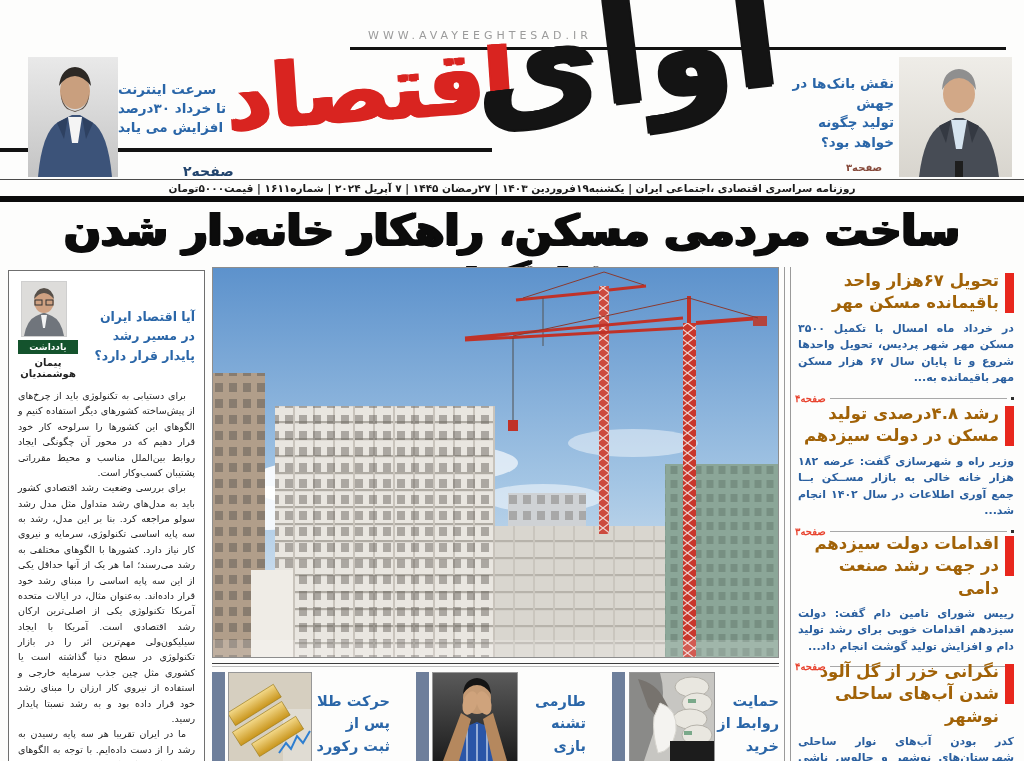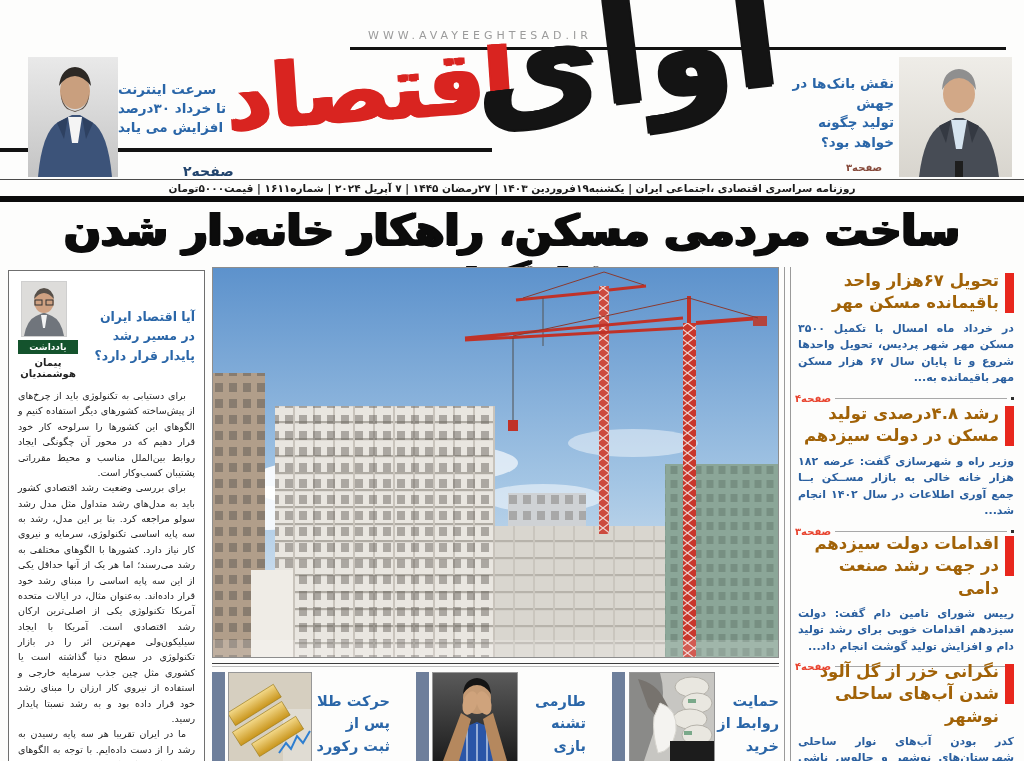--- a/index.html
+++ b/index.html
@@ -47,21 +47,21 @@
 
   
   .news-item{position:absolute;left:795px;width:219px;direction:rtl;}
   .ni-1{top:270px;}.ni-2{top:403px;}.ni-3{top:533px;}.ni-4{top:661px;}
   .ni-titlewrap{position:relative;padding-right:15px;}
   .red-bar{position:absolute;right:0;top:3px;width:9px;height:40px;background:#e8271d;}
   .ni-title{color:#a16207;font-weight:bold;font-size:16.5px;line-height:1.35;text-align:right;}
   .ni-body{margin-top:6px;color:#2a5f9f;font-weight:bold;font-size:11px;line-height:1.5;
       text-align:justify;padding-left:3px;}
   .ni-pageline{margin-top:6px;display:flex;align-items:center;direction:ltr;gap:4px;}
-  .ni-page{color:#e8432e;font-size:10px;font-weight:bold;flex:none;}
+  .ni-page{color:#e8432e;font-size:10px;font-weight:bold;flex:none;font-family:Liberation Serif, serif;}
   .ni-line{flex:1;height:1px;background:#a8a8a8;}
   .ni-dot{flex:none;width:3px;height:3px;background:#2e2e2e;}
 
   
   .opinion{position:absolute;top:270px;left:8px;width:197px;height:492px;border:1px solid #6f6f6f;
       background:#fff;box-sizing:border-box;padding:10px 9px 6px;overflow:hidden;}
   .op-head{display:flex;gap:6px;}
   .op-photo-col{width:62px;flex:none;}
   .op-photo{display:block;width:44px;height:54px;margin:0 0 0 3px;border:1px solid #cfcfcf;}
   .op-kicker{margin-top:3px;width:60px;background:#14532d;color:#fff;font-size:9px;font-weight:bold;

